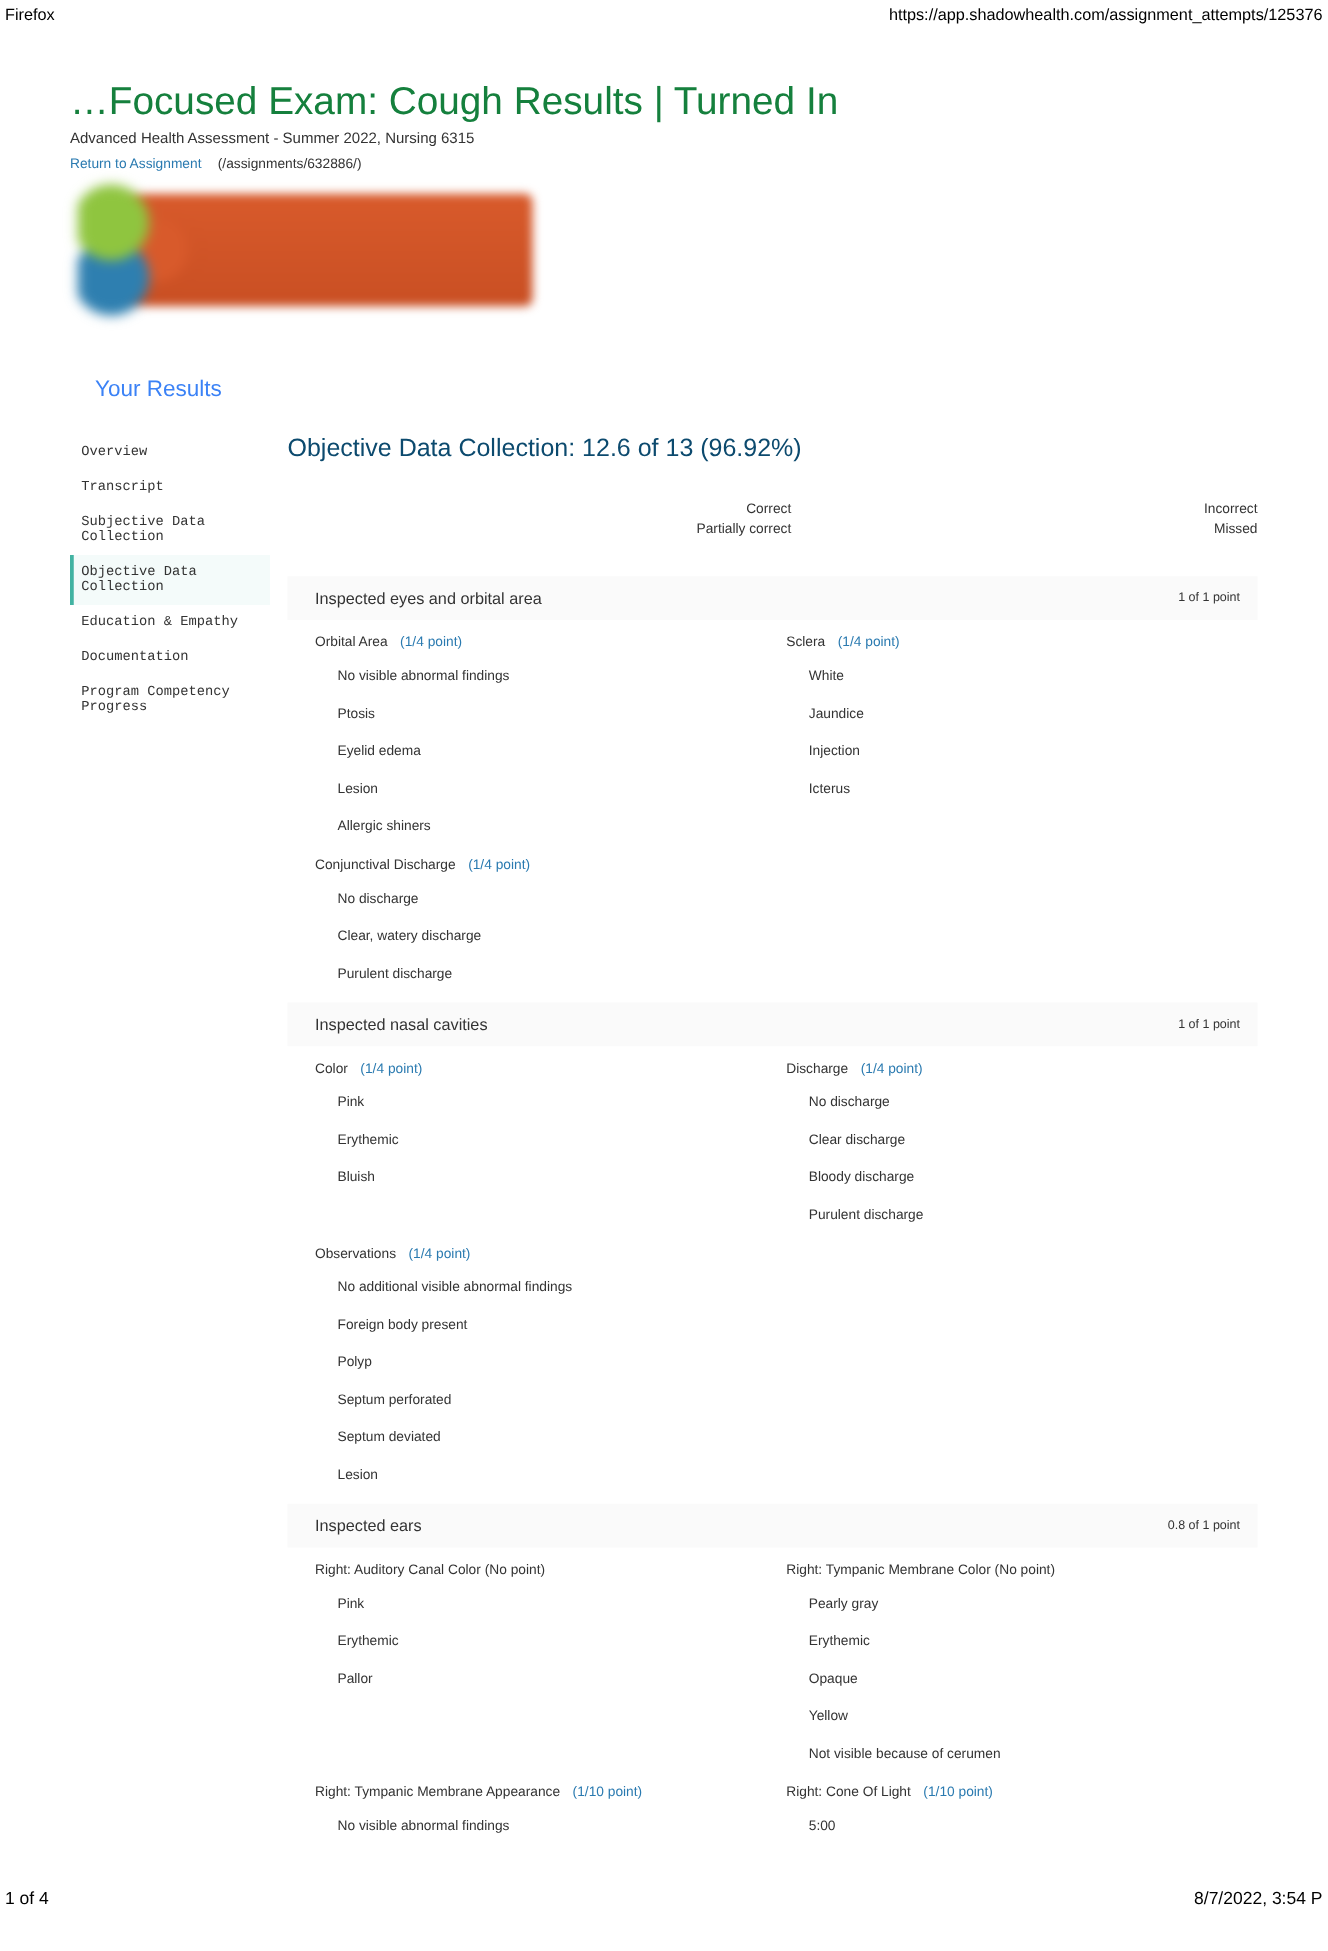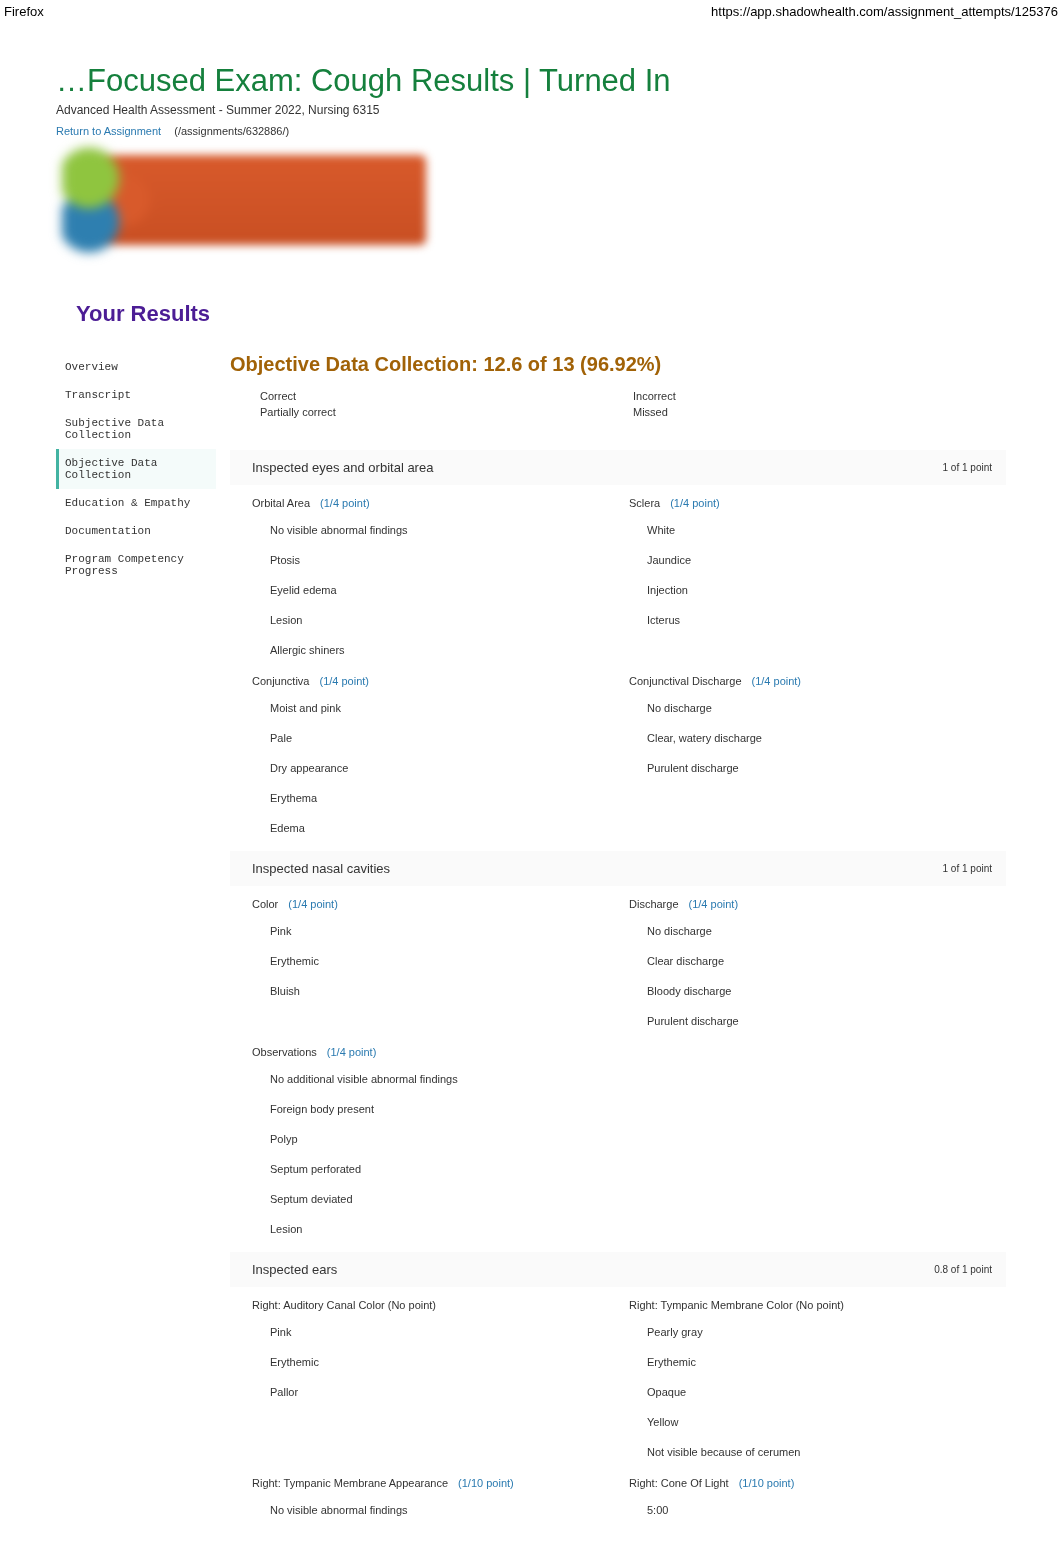--- a/index.html
+++ b/index.html
@@ -49,23 +49,23 @@
     .logo-left-shape {
       position: absolute; left: -24px; top: -10px;
       width: 90px; height: 110px;
       background: radial-gradient(circle at 30% 30%, #8fc53f 0 30%, transparent 31%),
                   radial-gradient(circle at 30% 70%, #2e7fb0 0 30%, transparent 31%),
                   radial-gradient(circle at 70% 50%, #d85a2b 0 30%, transparent 31%);
       border-radius: 12px;
       filter: blur(3px);
     }
     .results-heading {
-      font-size: 22px;
-      font-weight: 700;
-      color: #4c1d95;
+      font-size: 18px;
+      font-weight: 400;
+      color: #3b82f6;
       margin: 56px 0 0 20px;
     }
     .main-layout {
       display: flex;
       margin-top: 26px;
       gap: 14px;
     }
     .sidebar {
       width: 160px;
       flex-shrink: 0;
@@ -78,29 +78,30 @@
       cursor: pointer;
       border-left: 3px solid transparent;
     }
     .sidebar-item.active {
       border-left: 3px solid #42b3a2;
       background: rgba(66,179,162,0.06);
     }
     .main-col { flex: 1; }
     .section-heading {
       font-size: 20px;
-      font-weight: 700;
-      color: #a16207;
-      margin-bottom: 8px;
+      font-weight: 400;
+      color: #0c4a6e;
+      margin-bottom: 24px;
     }
     .legend-row {
       display: flex;
       padding: 6px 0 18px 30px;
       font-size: 11px;
       color: #333;
+      text-align: right;
     }
     .legend-left, .legend-right { flex: 1; }
     .legend-item { margin-bottom: 4px; }
     .category-header {
       display: flex;
       justify-content: space-between;
       align-items: center;
       padding: 10px 14px 10px 22px;
       background: #fafafa;
       margin-top: 10px;
@@ -216,30 +217,20 @@
               <ul class="finding-list">
                 <li>White</li>
                 <li>Jaundice</li>
                 <li>Injection</li>
                 <li>Icterus</li>
               </ul>
             </div>
           </div>
           <div class="findings-row">
             <div class="findings-col">
-              <div class="finding-header"><span>Conjunctiva</span><span class="point-fraction">(1/4 point)</span></div>
-              <ul class="finding-list">
-                <li>Moist and pink</li>
-                <li>Pale</li>
-                <li>Dry appearance</li>
-                <li>Erythema</li>
-                <li>Edema</li>
-              </ul>
-            </div>
-            <div class="findings-col">
               <div class="finding-header"><span>Conjunctival Discharge</span><span class="point-fraction">(1/4 point)</span></div>
               <ul class="finding-list">
                 <li>No discharge</li>
                 <li>Clear, watery discharge</li>
                 <li>Purulent discharge</li>
               </ul>
             </div>
           </div>
           <div class="category-header">
             <span class="category-title">Inspected nasal cavities</span>

